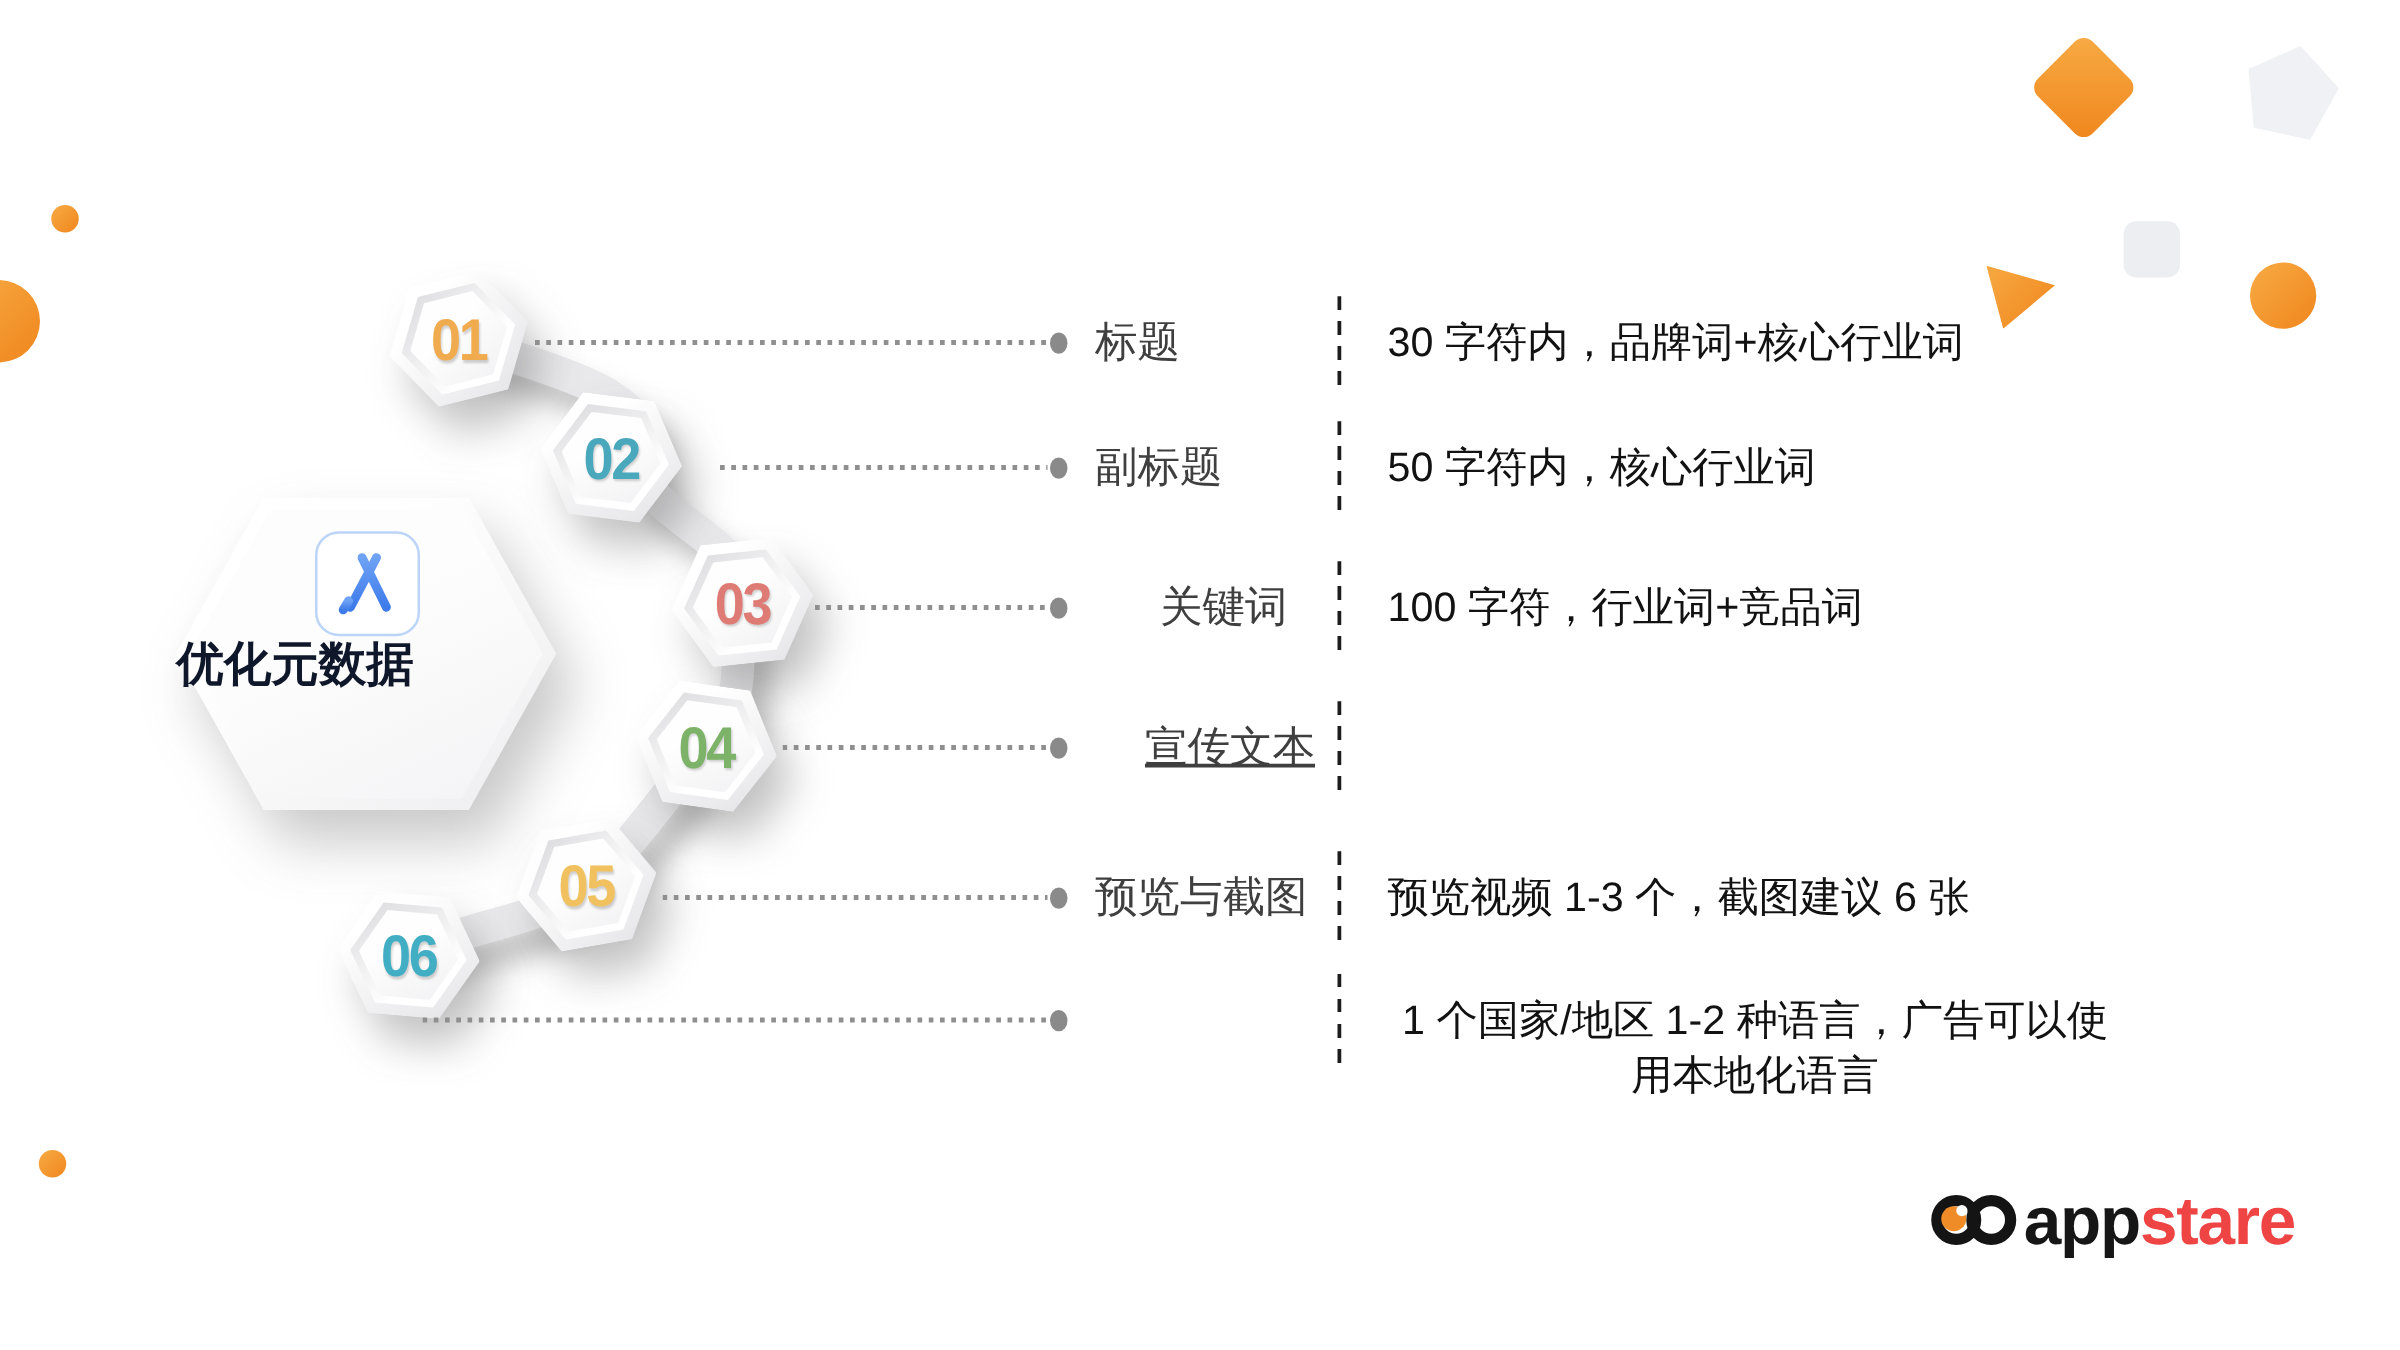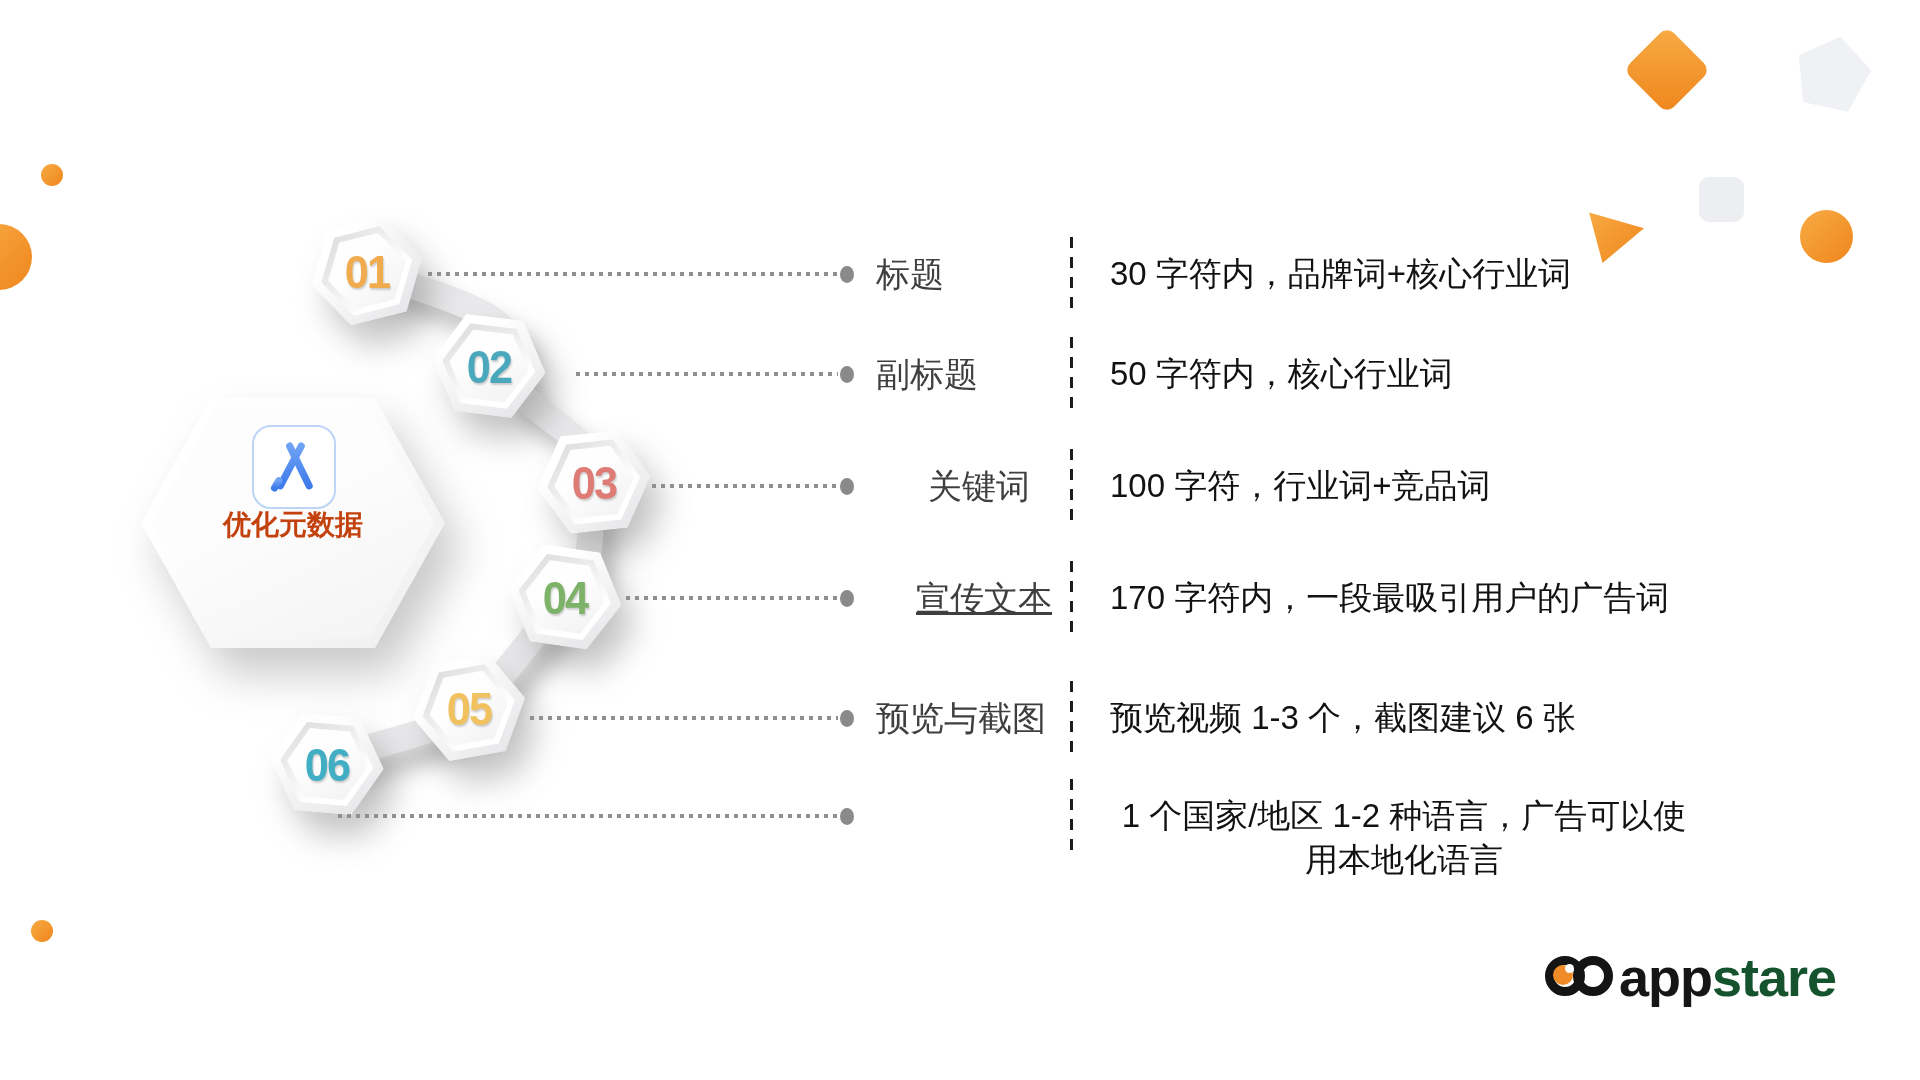--- a/index.html
+++ b/index.html
@@ -49,21 +49,21 @@
   #main-hex { position:absolute; inset:0;
     clip-path:polygon(23% 0%, 77% 0%, 100% 50%, 77% 100%, 23% 100%, 0% 50%);
     background:linear-gradient(140deg,#ffffff 30%,#ededef 100%); }
   #main-hex-face { position:absolute; inset:3.5%;
     clip-path:polygon(23% 0%, 77% 0%, 100% 50%, 77% 100%, 23% 100%, 0% 50%);
     background:linear-gradient(155deg,#fdfdfd 40%,#f3f3f5 100%); }
   #appstore-icon { position:absolute; left:111px; top:27px; width:84px; height:84px;
     background:#ffffff; border:2px solid #bcd4f8; border-radius:19px;
     display:flex; align-items:center; justify-content:center; }
   #main-title { position:absolute; left:0; top:108px; width:100%;
-    text-align:center; font-size:28px; font-weight:700; color:#c2410c; }
+    font-size:38px; font-weight:700; color:#0f172a; }
 
   
   .dotline { position:absolute; height:4px;
     background-image:repeating-linear-gradient(90deg,#8f8f8f 0 4px,transparent 4px 9px);
     background-size:9px 4px; }
   .bullet { position:absolute; width:14px; height:17px; border-radius:50%; background:#8a8a8a; }
   .rlabel { position:absolute; width:200px; font-size:34px; font-weight:500;
     color:#3f3f3f; line-height:46px; white-space:nowrap; }
   .vdash { position:absolute; width:3px; height:74px;
     background-image:repeating-linear-gradient(180deg,#1c1c1c 0 11px,transparent 11px 20px); }
@@ -77,21 +77,21 @@
     border:9px solid #141414; border-radius:50%; background:transparent; }
   #ring-left { left:0; }
   #ring-right { left:28px; }
   #eye { position:absolute; left:8px; top:17px; width:20px; height:20px;
     background:#f08c28; border-radius:50%; }
   #eye-glint { position:absolute; left:20px; top:16px; width:9px; height:9px;
     background:#ffffff; border-radius:50%; }
   #logo-text { font-size:54px; font-weight:800; letter-spacing:-1px; line-height:58px;
     margin-left:4px; }
   #logo-app { color:#161616; }
-  #logo-stare { color:#14532d; }
+  #logo-stare { color:#ef4444; }
 </style>
 </head>
 <body>
 
 <div id="canvas">
 
   <div class="dec dec-circle grad-orange" style="left:41px; top:164px; width:22px; height:22px;"></div>
   <div class="dec dec-circle grad-orange" style="left:-34px; top:224px; width:66px; height:66px;"></div>
   <div class="dec dec-circle grad-orange" style="left:31px; top:920px; width:22px; height:22px;"></div>
   <div class="dec dec-diamond grad-orange" style="left:1636px; top:39px;"></div>
@@ -178,21 +178,20 @@
   <div class="dotline" style="left:652px; top:484px; width:186px;"></div>
   <div class="bullet" style="left:840px; top:478px;"></div>
   <div class="rlabel" style="left:928px; top:463px;">关键词</div>
   <div class="vdash" style="left:1070px; top:449px;"></div>
   <div class="rdesc" style="left:1110px; top:464px;">100 字符，行业词+竞品词</div>
 
   <div class="dotline" style="left:626px; top:596px; width:212px;"></div>
   <div class="bullet" style="left:840px; top:590px;"></div>
   <div class="rlabel" style="left:916px; top:575px;text-decoration:underline;">宣传文本</div>
   <div class="vdash" style="left:1070px; top:561px;"></div>
-  <div class="rdesc" style="left:1110px; top:576px;">170 字符内，一段最吸引用户的广告词</div>
 
   <div class="dotline" style="left:530px; top:716px; width:308px;"></div>
   <div class="bullet" style="left:840px; top:710px;"></div>
   <div class="rlabel" style="left:876px; top:695px;">预览与截图</div>
   <div class="vdash" style="left:1070px; top:681px;"></div>
   <div class="rdesc" style="left:1110px; top:696px;">预览视频 1-3 个，截图建议 6 张</div>
 
   <div class="dotline" style="left:338px; top:814px; width:500px;"></div>
   <div class="bullet" style="left:840px; top:808px;"></div>
   <div class="vdash" style="left:1070px; top:779px;"></div>

